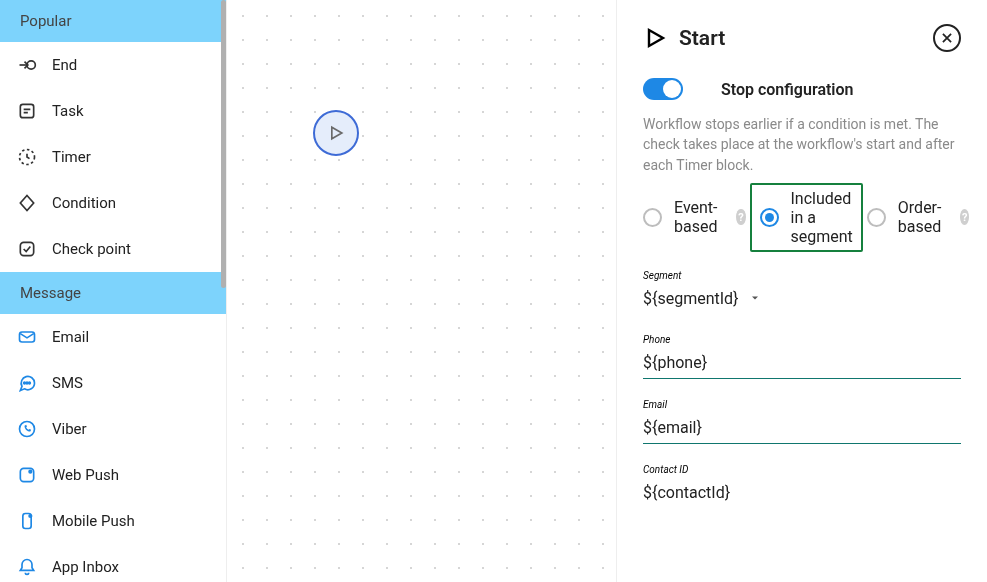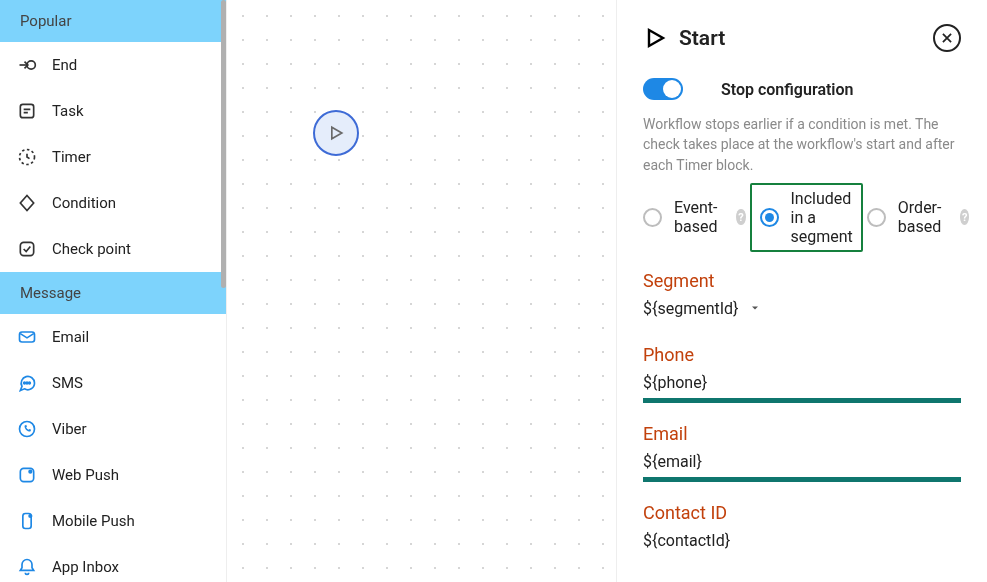--- a/index.html
+++ b/index.html
@@ -201,29 +201,30 @@
   .highlight {
     border: 2px solid #15803d;
     padding: 4px 8px;
     margin: -4px -8px;
     border-radius: 2px;
   }
   .field-group {
     margin-bottom: 20px;
   }
   .field-label {
-    font-size: 18px;
-    color: #c2410c;
+    font-size: 10px;
+    color: #000000;
     margin-bottom: 6px;
+    font-style: italic;
   }
   .field-value {
     font-size: 16px;
     color: #222;
     padding: 2px 0 6px 0;
-    border-bottom: 5px solid #0f766e;
+    border-bottom: 1px solid #0f766e;
   }
   .field-value.select {
     display: flex;
     align-items: center;
     gap: 10px;
     border-bottom: none;
   }
 </style>
 </head>
 <body>

